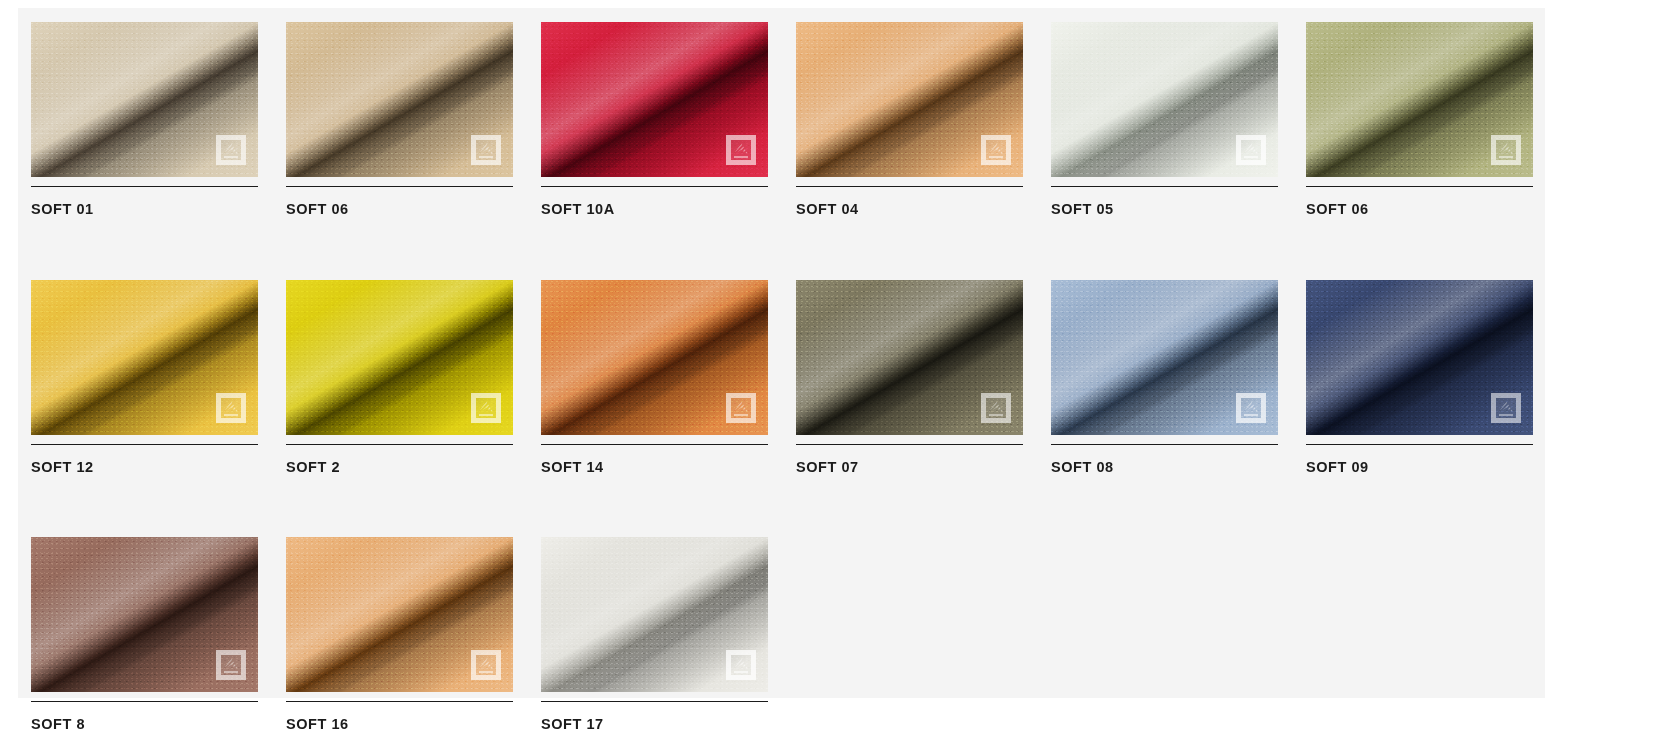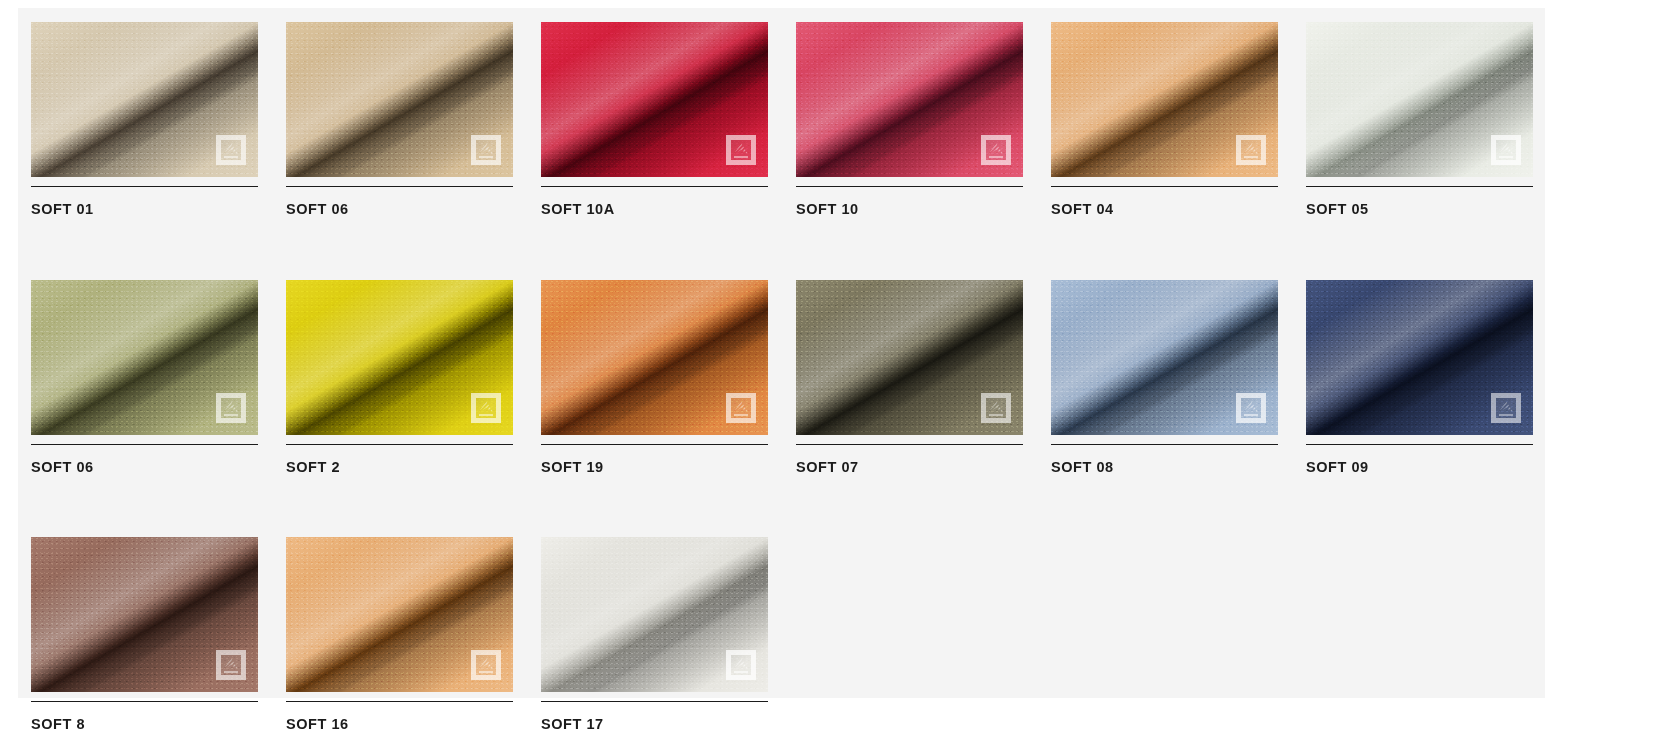--- a/index.html
+++ b/index.html
@@ -162,40 +162,20 @@
               <path d="M2 13 L9 2 L16 13 L9 9 Z" fill="url(#hatch3)"></path>
               <path d="M2 16 L16 16" stroke="rgba(255,255,255,0.58)" stroke-width="1.6"></path>
             </svg>
           </div>
         </div>
         <div class="swatch-rule"></div>
         <div class="swatch-label">SOFT 10A</div>
       </div>
       <div class="swatch-card">
         <div class="swatch-image">
-          <div class="plane" style="background: linear-gradient(150deg, rgb(227, 90, 116) 0%, rgb(207, 51, 82) 34%, rgb(207, 51, 82) 46%, rgb(77, 13, 30) 56%, rgb(207, 51, 82) 66%, rgb(227, 90, 116) 100%);"></div>
-          <div class="fold" style="background: linear-gradient(148deg, rgba(255, 255, 255, 0) 30%, rgba(255, 255, 255, 0.3) 43%, rgba(0, 0, 0, 0) 52%, rgba(0, 0, 0, 0.3) 58%, rgba(255, 255, 255, 0) 72%);"></div>
-          <div class="grain"></div>
-          <div class="watermark" style="border-color: rgba(255, 255, 255, 0.6);">
-            <svg width="18" height="18" viewBox="0 0 18 18" aria-hidden="true">
-              <defs>
-                <pattern id="hatch4" width="3" height="3" patternTransform="rotate(45)" patternUnits="userSpaceOnUse">
-                  <line x1="0" y1="0" x2="0" y2="3" stroke="rgba(255,255,255,0.60)" stroke-width="1.6"></line>
-                </pattern>
-              </defs>
-              <path d="M2 13 L9 2 L16 13 L9 9 Z" fill="url(#hatch4)"></path>
-              <path d="M2 16 L16 16" stroke="rgba(255,255,255,0.60)" stroke-width="1.6"></path>
-            </svg>
-          </div>
-        </div>
-        <div class="swatch-rule"></div>
-        <div class="swatch-label">SOFT 10</div>
-      </div>
-      <div class="swatch-card">
-        <div class="swatch-image">
           <div class="plane" style="background: linear-gradient(150deg, rgb(238, 187, 134) 0%, rgb(224, 164, 104) 34%, rgb(224, 164, 104) 46%, rgb(92, 58, 25) 56%, rgb(224, 164, 104) 66%, rgb(238, 187, 134) 100%);"></div>
           <div class="fold" style="background: linear-gradient(148deg, rgba(255, 255, 255, 0) 30%, rgba(255, 255, 255, 0.3) 43%, rgba(0, 0, 0, 0) 52%, rgba(0, 0, 0, 0.3) 58%, rgba(255, 255, 255, 0) 72%);"></div>
           <div class="grain"></div>
           <div class="watermark" style="border-color: rgba(255, 255, 255, 0.62);">
             <svg width="18" height="18" viewBox="0 0 18 18" aria-hidden="true">
               <defs>
                 <pattern id="hatch6" width="3" height="3" patternTransform="rotate(45)" patternUnits="userSpaceOnUse">
                   <line x1="0" y1="0" x2="0" y2="3" stroke="rgba(255,255,255,0.62)" stroke-width="1.6"></line>
                 </pattern>
               </defs>
@@ -242,20 +222,40 @@
               <path d="M2 13 L9 2 L16 13 L9 9 Z" fill="url(#hatch8)"></path>
               <path d="M2 16 L16 16" stroke="rgba(255,255,255,0.60)" stroke-width="1.6"></path>
             </svg>
           </div>
         </div>
         <div class="swatch-rule"></div>
         <div class="swatch-label">SOFT 06</div>
       </div>
       <div class="swatch-card">
         <div class="swatch-image">
+          <div class="plane" style="background: linear-gradient(150deg, rgb(240, 203, 82) 0%, rgb(227, 181, 44) 34%, rgb(227, 181, 44) 46%, rgb(91, 68, 6) 56%, rgb(227, 181, 44) 66%, rgb(240, 203, 82) 100%);"></div>
+          <div class="fold" style="background: linear-gradient(148deg, rgba(255, 255, 255, 0) 30%, rgba(255, 255, 255, 0.3) 43%, rgba(0, 0, 0, 0) 52%, rgba(0, 0, 0, 0.3) 58%, rgba(255, 255, 255, 0) 72%);"></div>
+          <div class="grain"></div>
+          <div class="watermark" style="border-color: rgba(255, 255, 255, 0.62);">
+            <svg width="18" height="18" viewBox="0 0 18 18" aria-hidden="true">
+              <defs>
+                <pattern id="hatch9" width="3" height="3" patternTransform="rotate(45)" patternUnits="userSpaceOnUse">
+                  <line x1="0" y1="0" x2="0" y2="3" stroke="rgba(255,255,255,0.62)" stroke-width="1.6"></line>
+                </pattern>
+              </defs>
+              <path d="M2 13 L9 2 L16 13 L9 9 Z" fill="url(#hatch9)"></path>
+              <path d="M2 16 L16 16" stroke="rgba(255,255,255,0.62)" stroke-width="1.6"></path>
+            </svg>
+          </div>
+        </div>
+        <div class="swatch-rule"></div>
+        <div class="swatch-label">SOFT 12</div>
+      </div>
+      <div class="swatch-card">
+        <div class="swatch-image">
           <div class="plane" style="background: linear-gradient(150deg, rgb(230, 215, 35) 0%, rgb(212, 196, 1) 34%, rgb(212, 196, 1) 46%, rgb(79, 72, 0) 56%, rgb(212, 196, 1) 66%, rgb(230, 215, 35) 100%);"></div>
           <div class="fold" style="background: linear-gradient(148deg, rgba(255, 255, 255, 0) 30%, rgba(255, 255, 255, 0.3) 43%, rgba(0, 0, 0, 0) 52%, rgba(0, 0, 0, 0.3) 58%, rgba(255, 255, 255, 0) 72%);"></div>
           <div class="grain"></div>
           <div class="watermark" style="border-color: rgba(255, 255, 255, 0.62);">
             <svg width="18" height="18" viewBox="0 0 18 18" aria-hidden="true">
               <defs>
                 <pattern id="hatch10" width="3" height="3" patternTransform="rotate(45)" patternUnits="userSpaceOnUse">
                   <line x1="0" y1="0" x2="0" y2="3" stroke="rgba(255,255,255,0.62)" stroke-width="1.6"></line>
                 </pattern>
               </defs>
@@ -278,21 +278,21 @@
                 <pattern id="hatch11" width="3" height="3" patternTransform="rotate(45)" patternUnits="userSpaceOnUse">
                   <line x1="0" y1="0" x2="0" y2="3" stroke="rgba(255,255,255,0.60)" stroke-width="1.6"></line>
                 </pattern>
               </defs>
               <path d="M2 13 L9 2 L16 13 L9 9 Z" fill="url(#hatch11)"></path>
               <path d="M2 16 L16 16" stroke="rgba(255,255,255,0.60)" stroke-width="1.6"></path>
             </svg>
           </div>
         </div>
         <div class="swatch-rule"></div>
-        <div class="swatch-label">SOFT 19</div>
+        <div class="swatch-label">SOFT 14</div>
       </div>
       <div class="swatch-card">
         <div class="swatch-image">
           <div class="plane" style="background: linear-gradient(150deg, rgb(139, 134, 108) 0%, rgb(111, 106, 82) 34%, rgb(111, 106, 82) 46%, rgb(27, 26, 19) 56%, rgb(111, 106, 82) 66%, rgb(139, 134, 108) 100%);"></div>
           <div class="fold" style="background: linear-gradient(148deg, rgba(255, 255, 255, 0) 30%, rgba(255, 255, 255, 0.3) 43%, rgba(0, 0, 0, 0) 52%, rgba(0, 0, 0, 0.3) 58%, rgba(255, 255, 255, 0) 72%);"></div>
           <div class="grain"></div>
           <div class="watermark" style="border-color: rgba(255, 255, 255, 0.55);">
             <svg width="18" height="18" viewBox="0 0 18 18" aria-hidden="true">
               <defs>
                 <pattern id="hatch12" width="3" height="3" patternTransform="rotate(45)" patternUnits="userSpaceOnUse">

